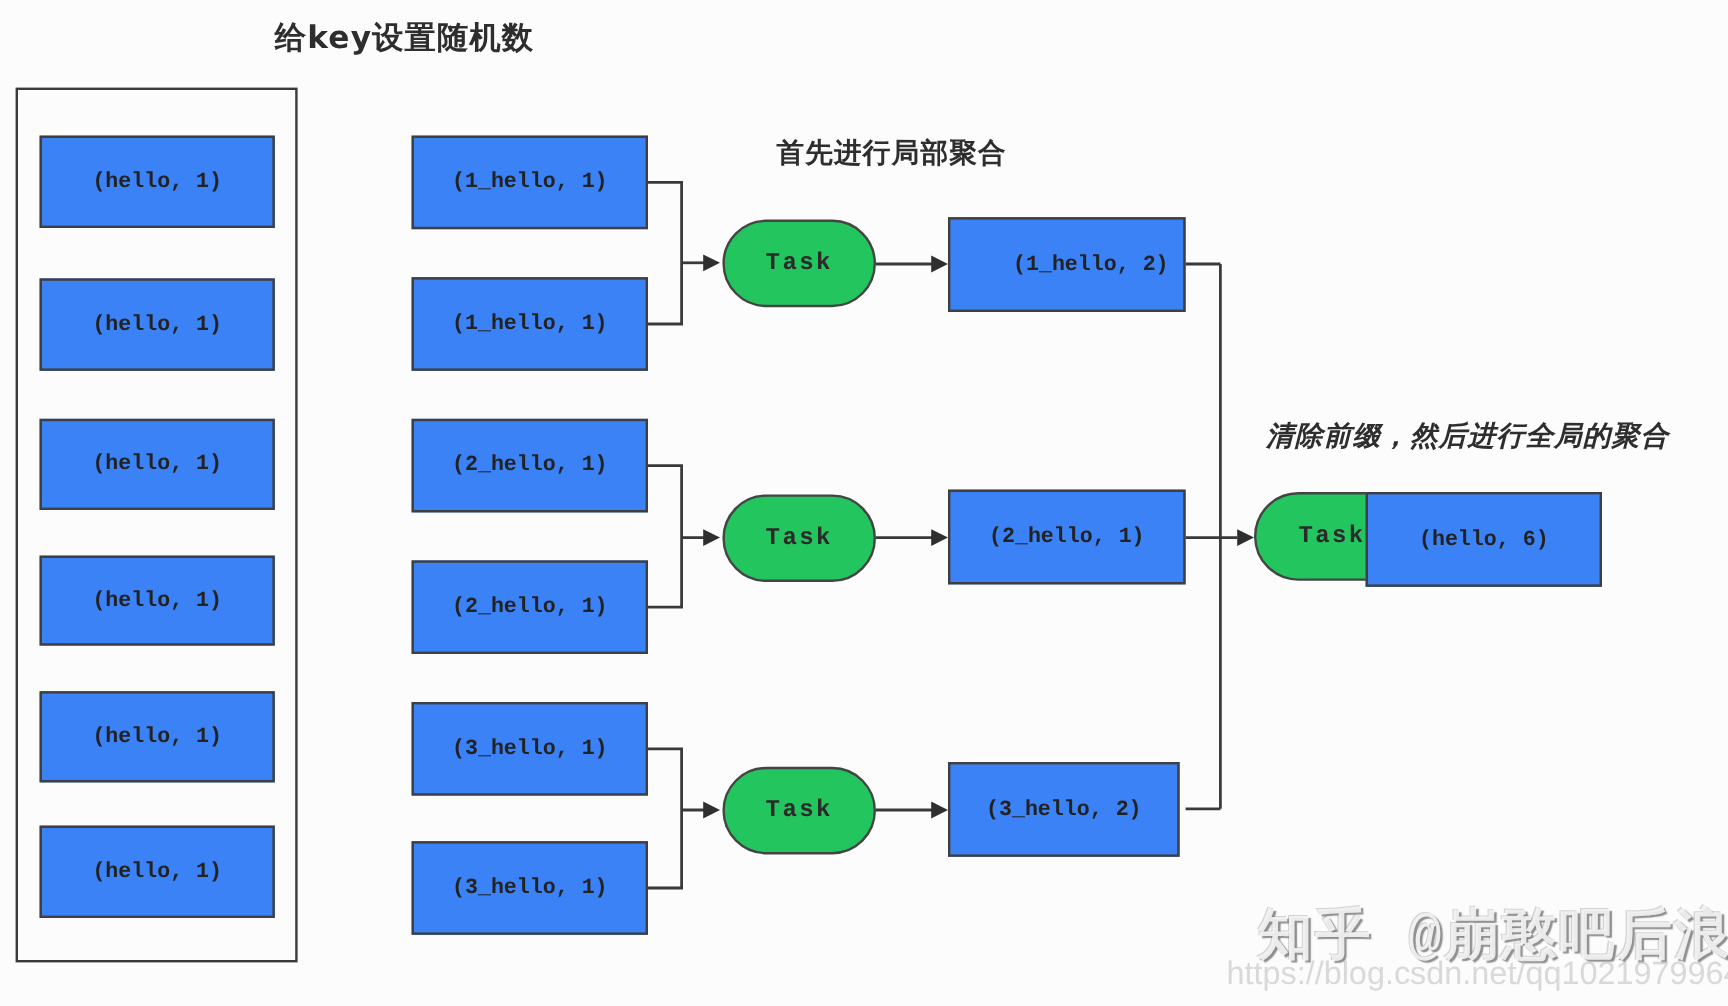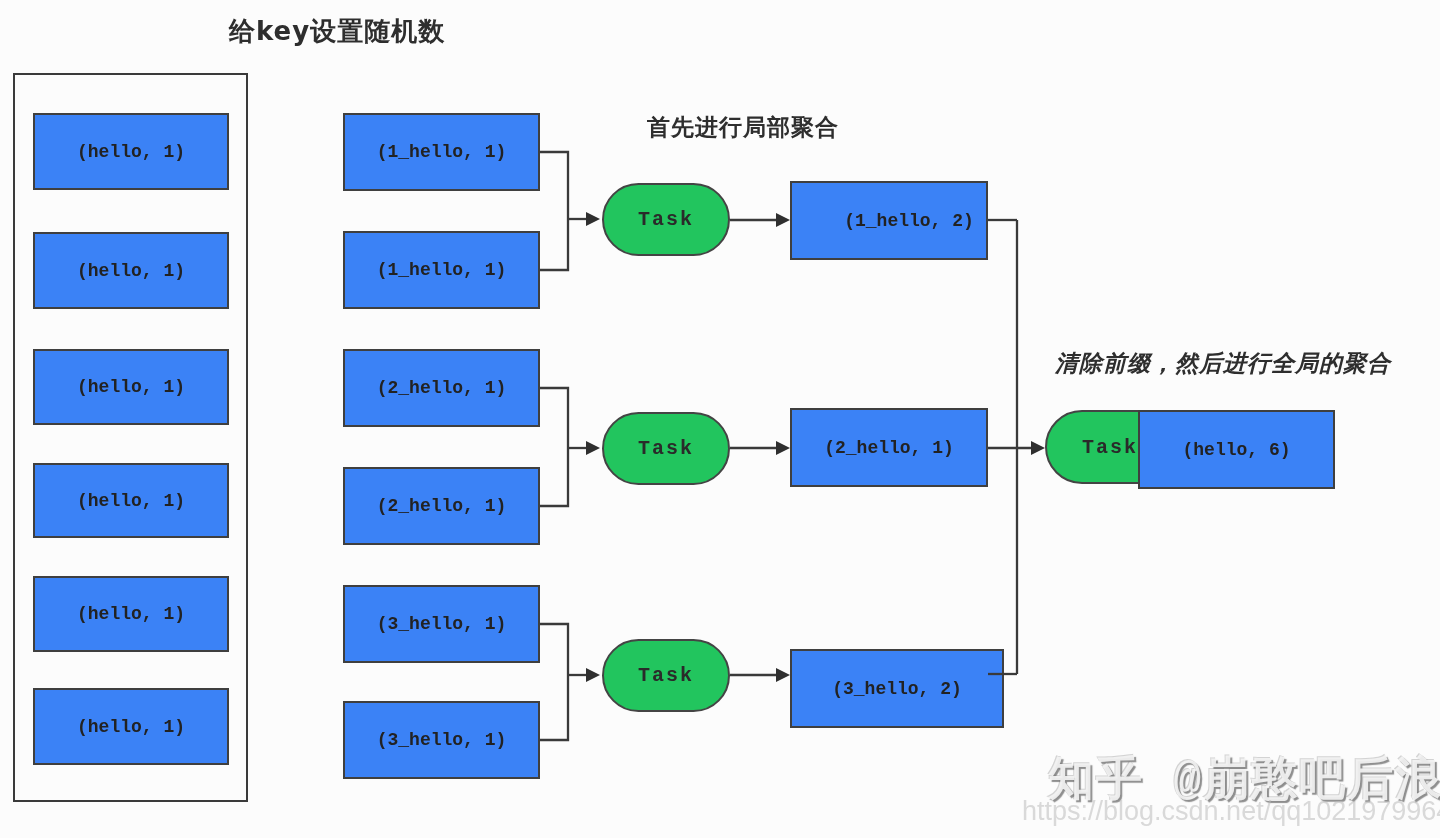--- a/index.html
+++ b/index.html
@@ -85,21 +85,21 @@
 <div class="pairbox" style="left:343px;top:467px;width:197px;height:78px;">(2_hello, 1)</div>
 <div class="pairbox" style="left:343px;top:585px;width:197px;height:78px;">(3_hello, 1)</div>
 <div class="pairbox" style="left:343px;top:701px;width:197px;height:78px;">(3_hello, 1)</div>
 
 <div class="task-oval" style="left:602px;top:183px;width:128px;height:73px;">Task</div>
 <div class="task-oval" style="left:602px;top:412px;width:128px;height:73px;">Task</div>
 <div class="task-oval" style="left:602px;top:639px;width:128px;height:73px;">Task</div>
 
 <div class="pairbox" style="left:790px;top:181px;width:198px;height:79px;padding-left:40px;">(1_hello, 2)</div>
 <div class="pairbox" style="left:790px;top:408px;width:198px;height:79px;">(2_hello, 1)</div>
-<div class="pairbox" style="left:790px;top:649px;width:214px;height:79px;">(3_hello, 2)</div>
+<div class="pairbox" style="left:790px;top:635px;width:193px;height:79px;">(3_hello, 2)</div>
 
 <div class="task-oval" style="left:1045px;top:410px;width:130px;height:74px;">Task</div>
 
 <div class="pairbox" style="left:1138px;top:410px;width:197px;height:79px;">(hello, 6)</div>
 
 <svg id="connector-layer" width="1440" height="838" viewBox="0 0 1440 838">
 
   <polyline points="540,152 568,152 568,270 540,270"></polyline>
   <line x1="568" y1="219" x2="587" y2="219"></line>
   <polygon points="600,219 586,212 586,226"></polygon>

